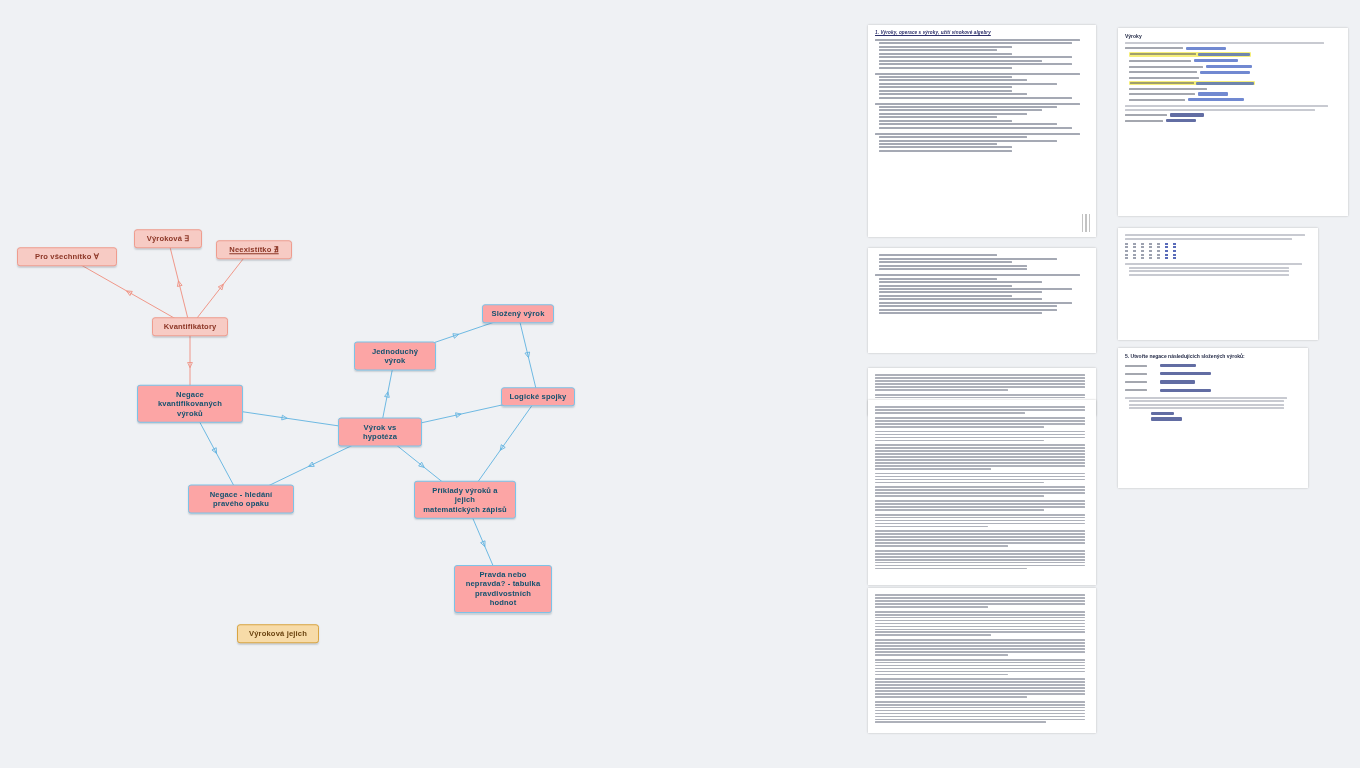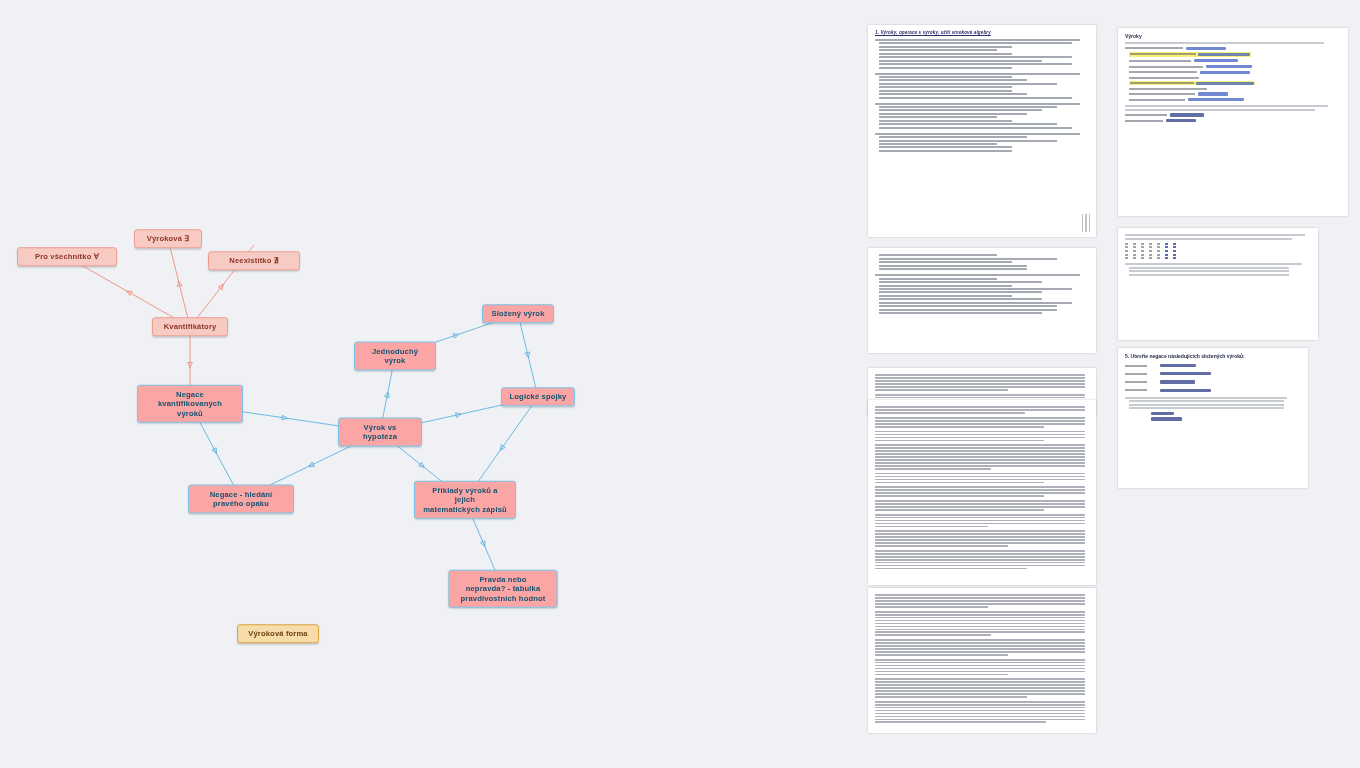--- a/index.html
+++ b/index.html
@@ -180,36 +180,36 @@
           <path d="M -3 -2.4 L 2.2 0 L -3 2.4 Z" transform="translate(501.5,448.5) rotate(125.32664456759649)" fill="none" stroke="#5fb2e0" stroke-width="0.8"></path>
         </g>
         <g>
           <line x1="465" y1="500" x2="503" y2="589" stroke="#5fb2e0" stroke-width="0.9"></line>
           <path d="M -3 -2.4 L 2.2 0 L -3 2.4 Z" transform="translate(484,544.5) rotate(66.87915133757528)" fill="none" stroke="#5fb2e0" stroke-width="0.8"></path>
         </g>
       </svg>
     <div id="node-layer">
         <div class="node red" style="left: 67px; top: 257px; width: 100px;">Pro všechnítko ∀</div>
         <div class="node red" style="left: 168px; top: 239px; width: 68px;">Výroková ∃</div>
-        <div class="node red" style="left: 254px; top: 261px; width: 92px;">Neexistítko ∄</div>
+        <div class="node red" style="left: 254px; top: 250px; width: 76px; text-decoration: underline;">Neexistítko ∄</div>
         <div class="node red" style="left: 190px; top: 327px; width: 76px;">Kvantifikátory</div>
         <div class="node blue" style="left: 190px; top: 404px; width: 106px;">Negace
 kvantifikovaných výroků</div>
         <div class="node blue" style="left: 518px; top: 314px; width: 72px;">Složený výrok</div>
         <div class="node blue" style="left: 395px; top: 356px; width: 82px;">Jednoduchý výrok</div>
         <div class="node blue" style="left: 538px; top: 397px; width: 74px;">Logické spojky</div>
         <div class="node blue" style="left: 380px; top: 432px; width: 84px;">Výrok vs hypotéza</div>
         <div class="node blue" style="left: 241px; top: 499px; width: 106px;">Negace - hledání
 pravého opaku</div>
         <div class="node blue" style="left: 465px; top: 500px; width: 102px;">Příklady výroků a jejich
 matematických zápisů</div>
-        <div class="node blue" style="left: 503px; top: 589px; width: 109px;">Pravda nebo
+        <div class="node blue" style="left: 503px; top: 589px; width: 98px;">Pravda nebo
 nepravda? - tabulka
 pravdivostních hodnot</div>
-        <div class="node orange" style="left: 278px; top: 634px; width: 82px;">Výroková forma</div>
+        <div class="node orange" style="left: 278px; top: 634px; width: 82px;">Výroková jejich</div>
       </div>
   </div>
 
   <div id="docs">
       <div class="sheet" style="left: 8px; top: 25px; width: 228px; height: 212px;">
         <div class="sheet-inner">
           <div class="doc-title">1. Výroky, operace s výroky, užití vinokové algebry</div>
           <div class="doc-line gap" style="width: 96%;"></div>
           <div class="doc-line indent" style="width: 90%;"></div>
           <div class="doc-line indent" style="width: 62%;"></div>

